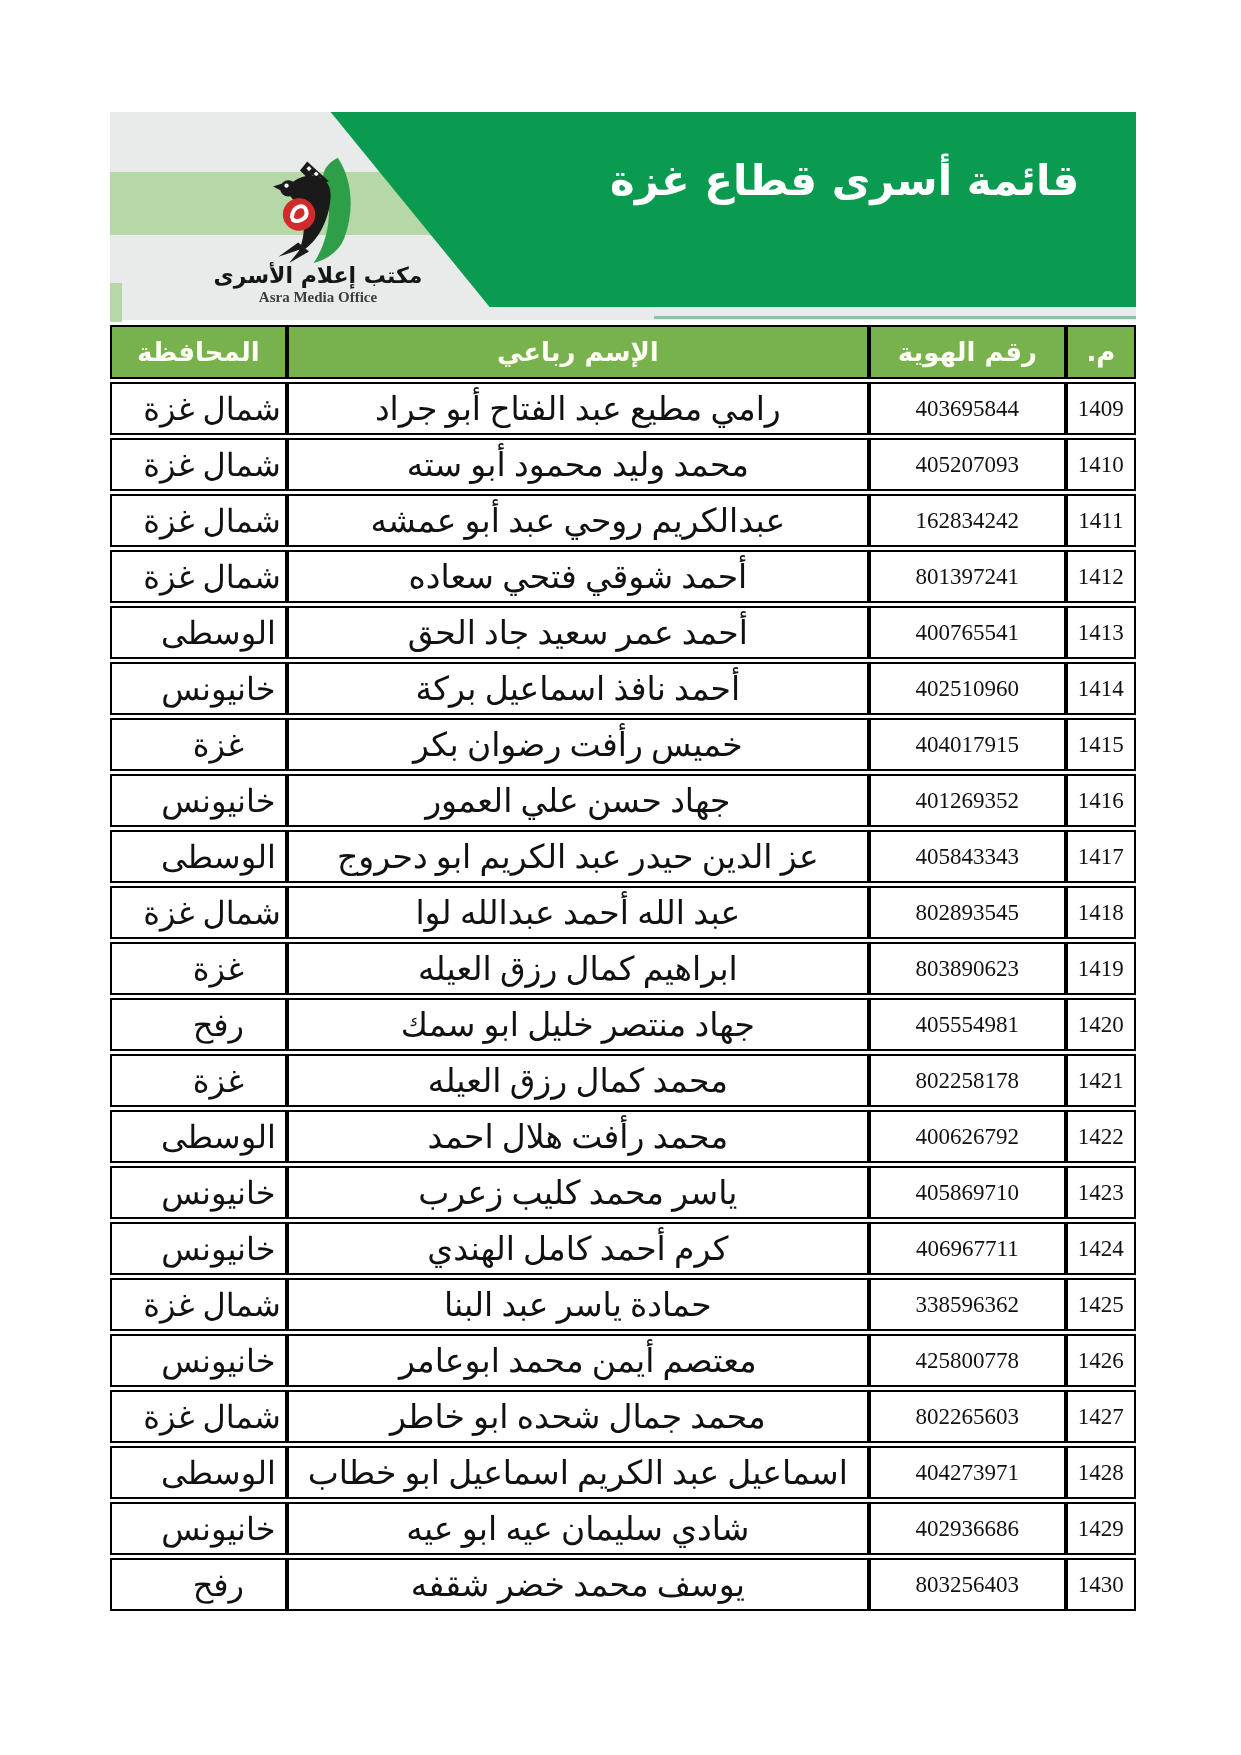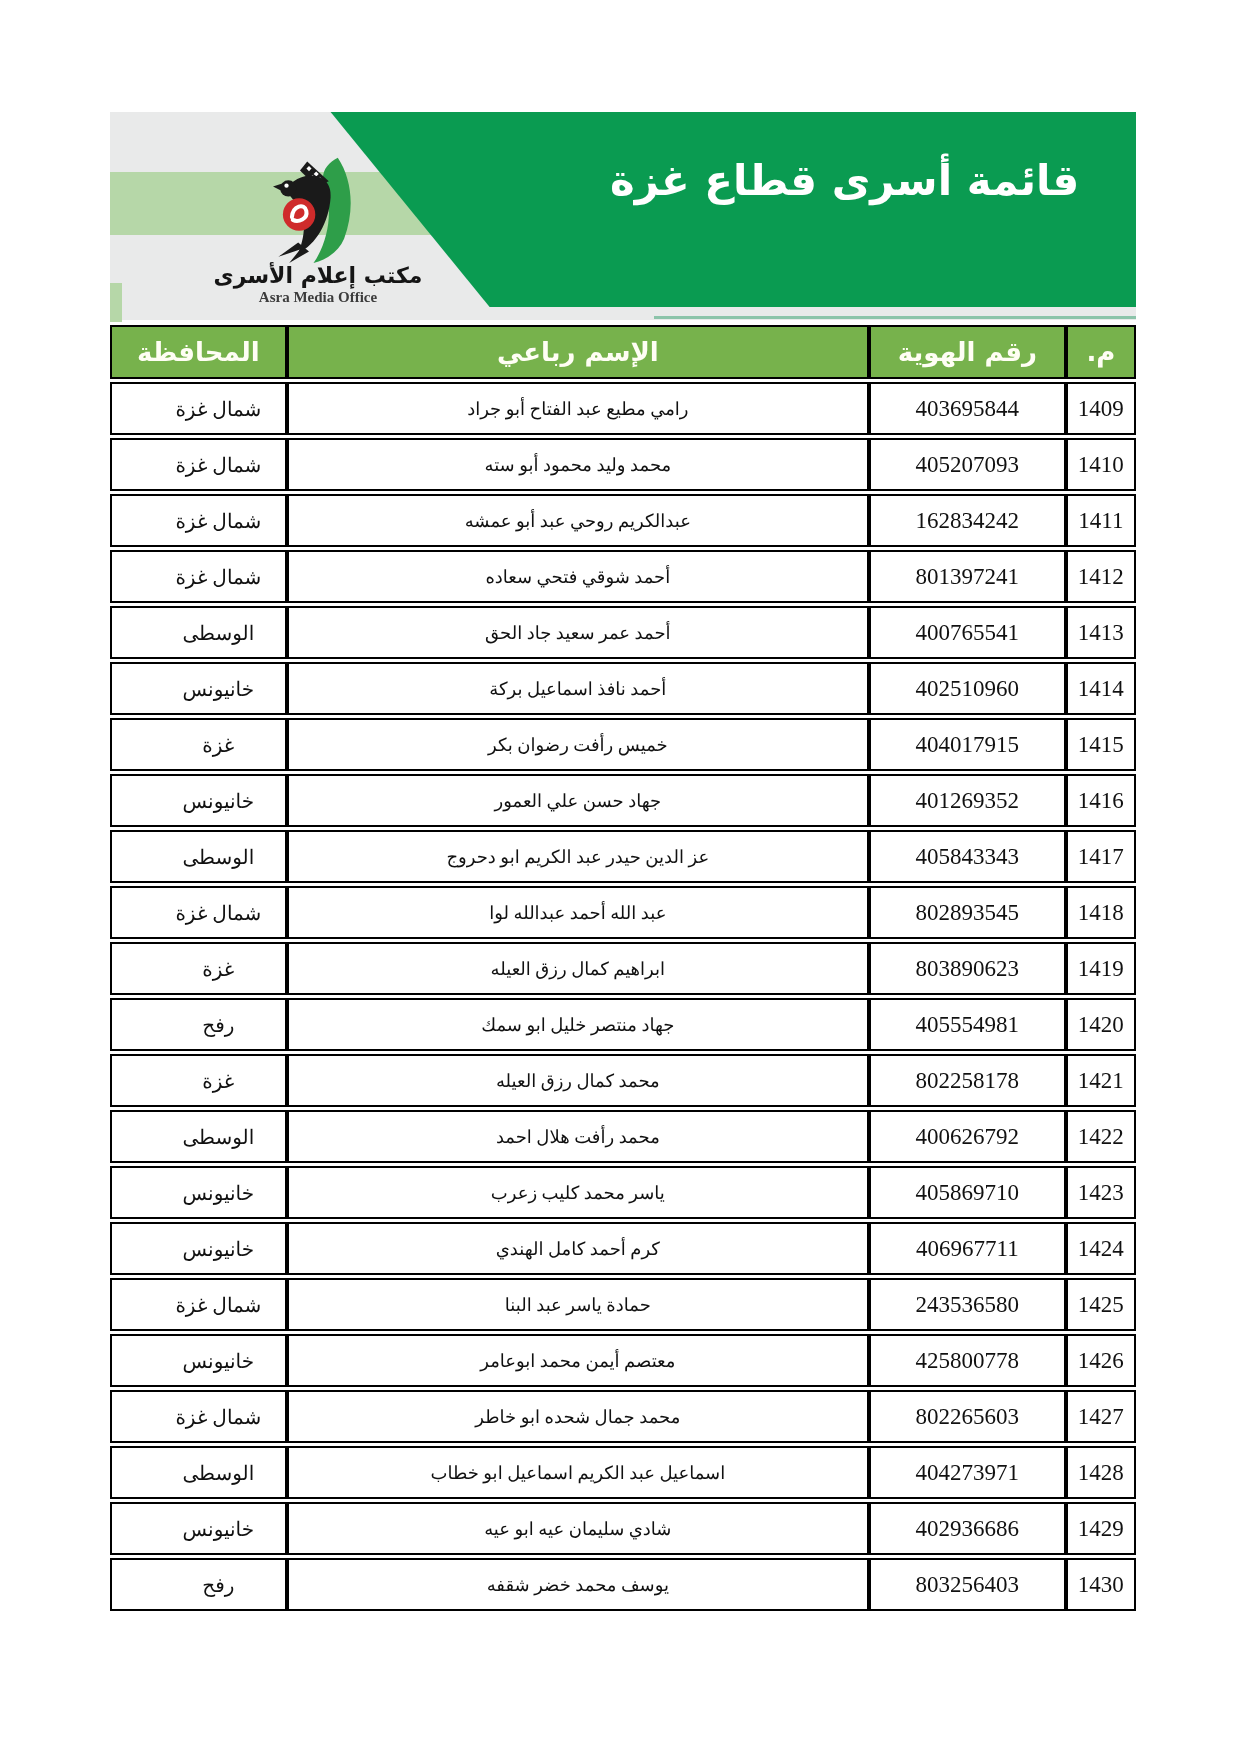--- a/index.html
+++ b/index.html
@@ -83,22 +83,22 @@
     background:var(--header-green);
     color:#fffef4;
     font-family:"DejaVu Sans","Liberation Sans",sans-serif;
     font-weight:bold;font-size:26px;text-align:center;
   }
   .roster td{height:49px;color:var(--ink);}
   td.cell-index,td.cell-id{
     font-family:"Liberation Serif","DejaVu Serif",serif;
     font-size:23px;
   }
-  td.cell-name{font-size:18px;}
-  td.cell-gov{font-size:20px;padding-left:44px;}
+  td.cell-name{font-size:33px;}
+  td.cell-gov{font-size:32px;padding-left:44px;}
 </style>
 </head>
 <body>
 
 <div class="banner">
   <div class="band"></div>
   <div class="banner-green">
     <div class="banner-title">
       <div>قائمة أسرى قطاع غزة</div>
     </div>
@@ -261,21 +261,21 @@
 
   <tr>
     <td class="cell-index">1424</td>
     <td class="cell-id">406967711</td>
     <td class="cell-name">كرم أحمد كامل الهندي</td>
     <td class="cell-gov">خانيونس</td>
   </tr>
 
   <tr>
     <td class="cell-index">1425</td>
-    <td class="cell-id">243536580</td>
+    <td class="cell-id">338596362</td>
     <td class="cell-name">حمادة ياسر عبد البنا</td>
     <td class="cell-gov">شمال غزة</td>
   </tr>
 
   <tr>
     <td class="cell-index">1426</td>
     <td class="cell-id">425800778</td>
     <td class="cell-name">معتصم أيمن محمد ابوعامر</td>
     <td class="cell-gov">خانيونس</td>
   </tr>

